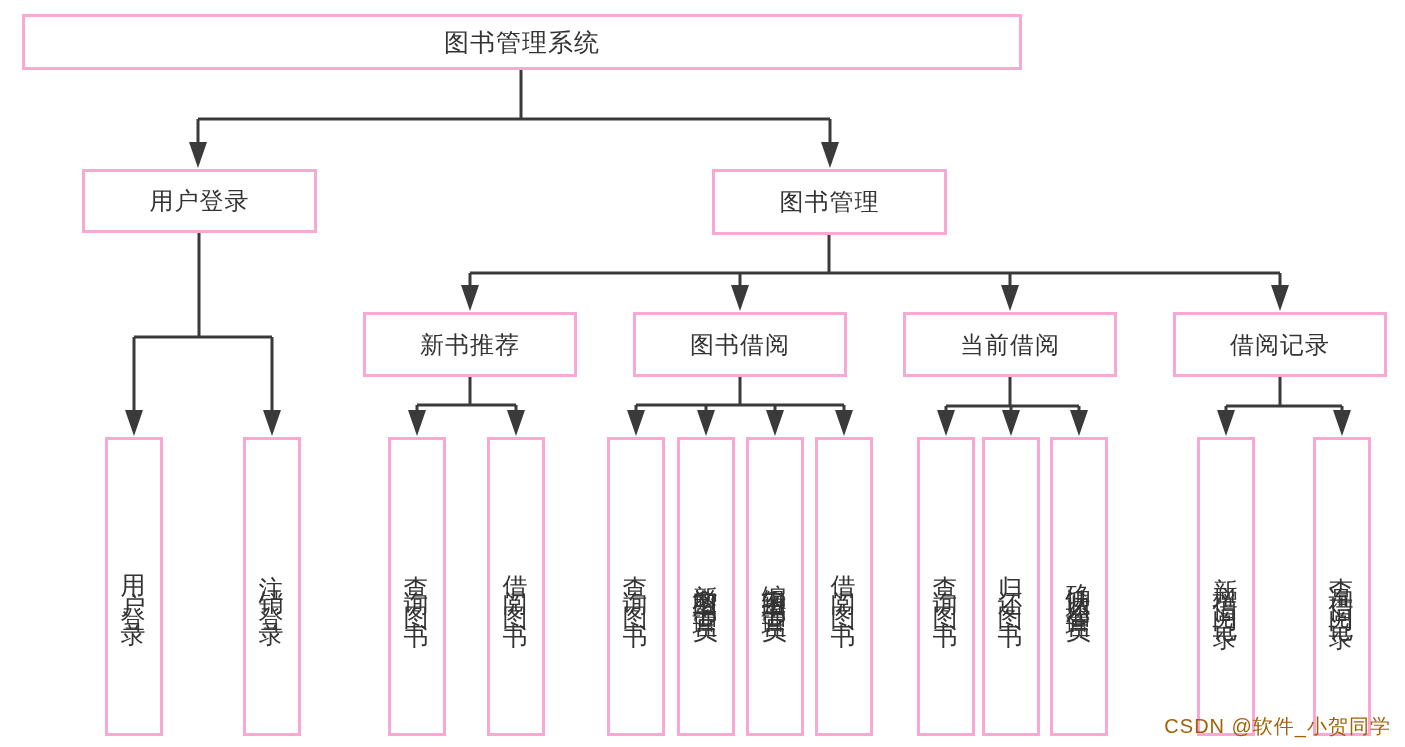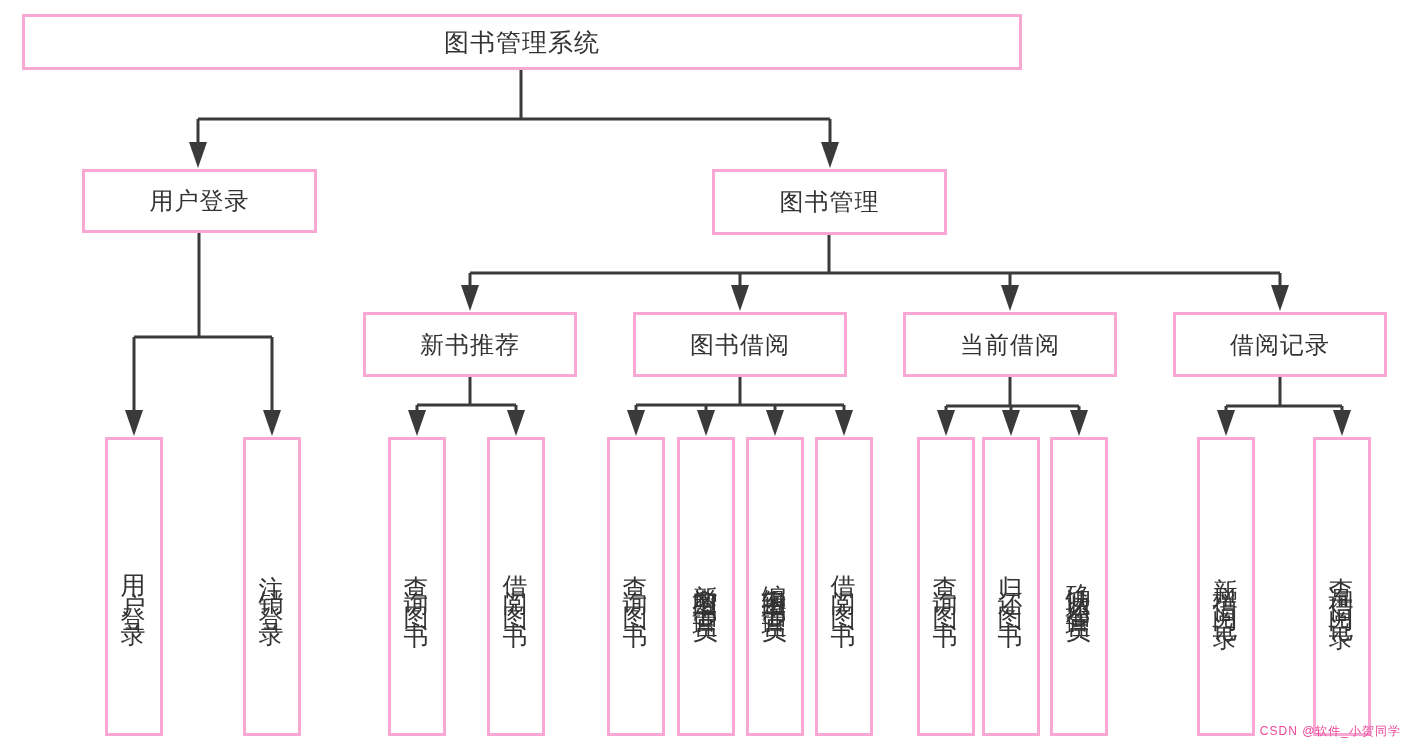--- a/index.html
+++ b/index.html
@@ -34,23 +34,23 @@
     writing-mode:vertical-rl;
     text-orientation:mixed;
     font-size:25px;
     white-space:nowrap;
   }
   .sp4{letter-spacing:16px;}
   .sp6{letter-spacing:10px;}
   .sp9{letter-spacing:5px;}
   .watermark{
     position:absolute;
-    right:4px;bottom:7px;
-    color:#ec4899;
-    font-size:12px;
+    right:14px;bottom:7px;
+    color:#a16207;
+    font-size:20px;
     z-index:2;
     letter-spacing:1px;
   }
 </style>
 </head>
 <body>
 
 <div class="stage">
 
   <svg class="wires" width="1405" height="747" viewBox="0 0 1405 747" aria-hidden="true">

